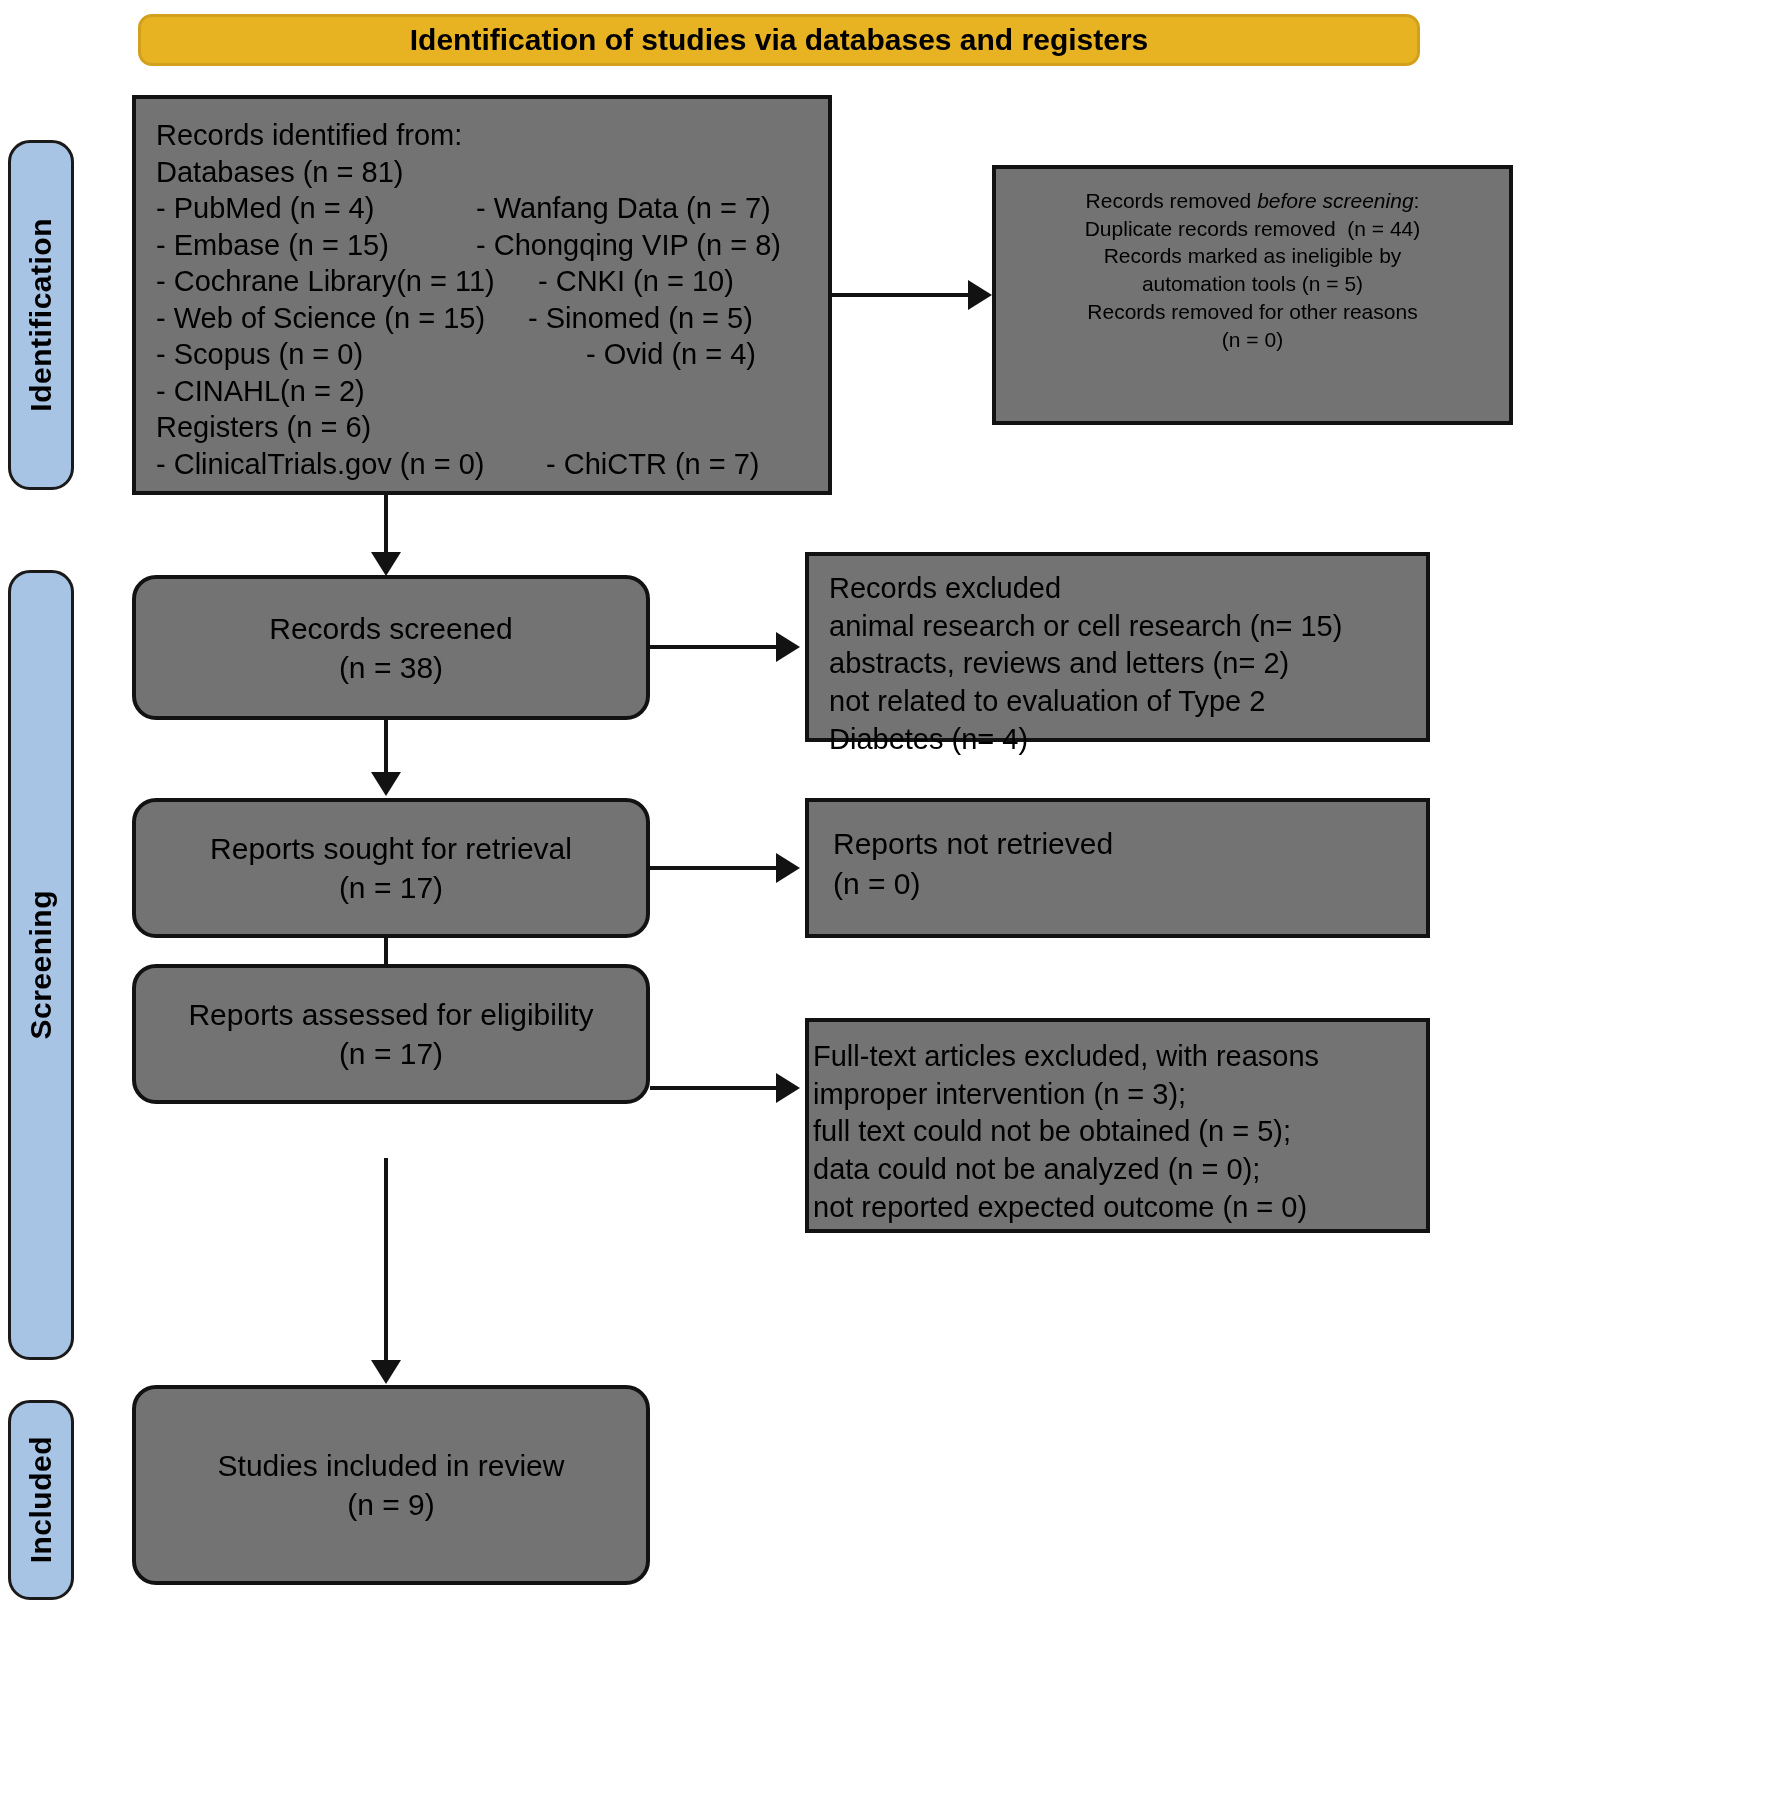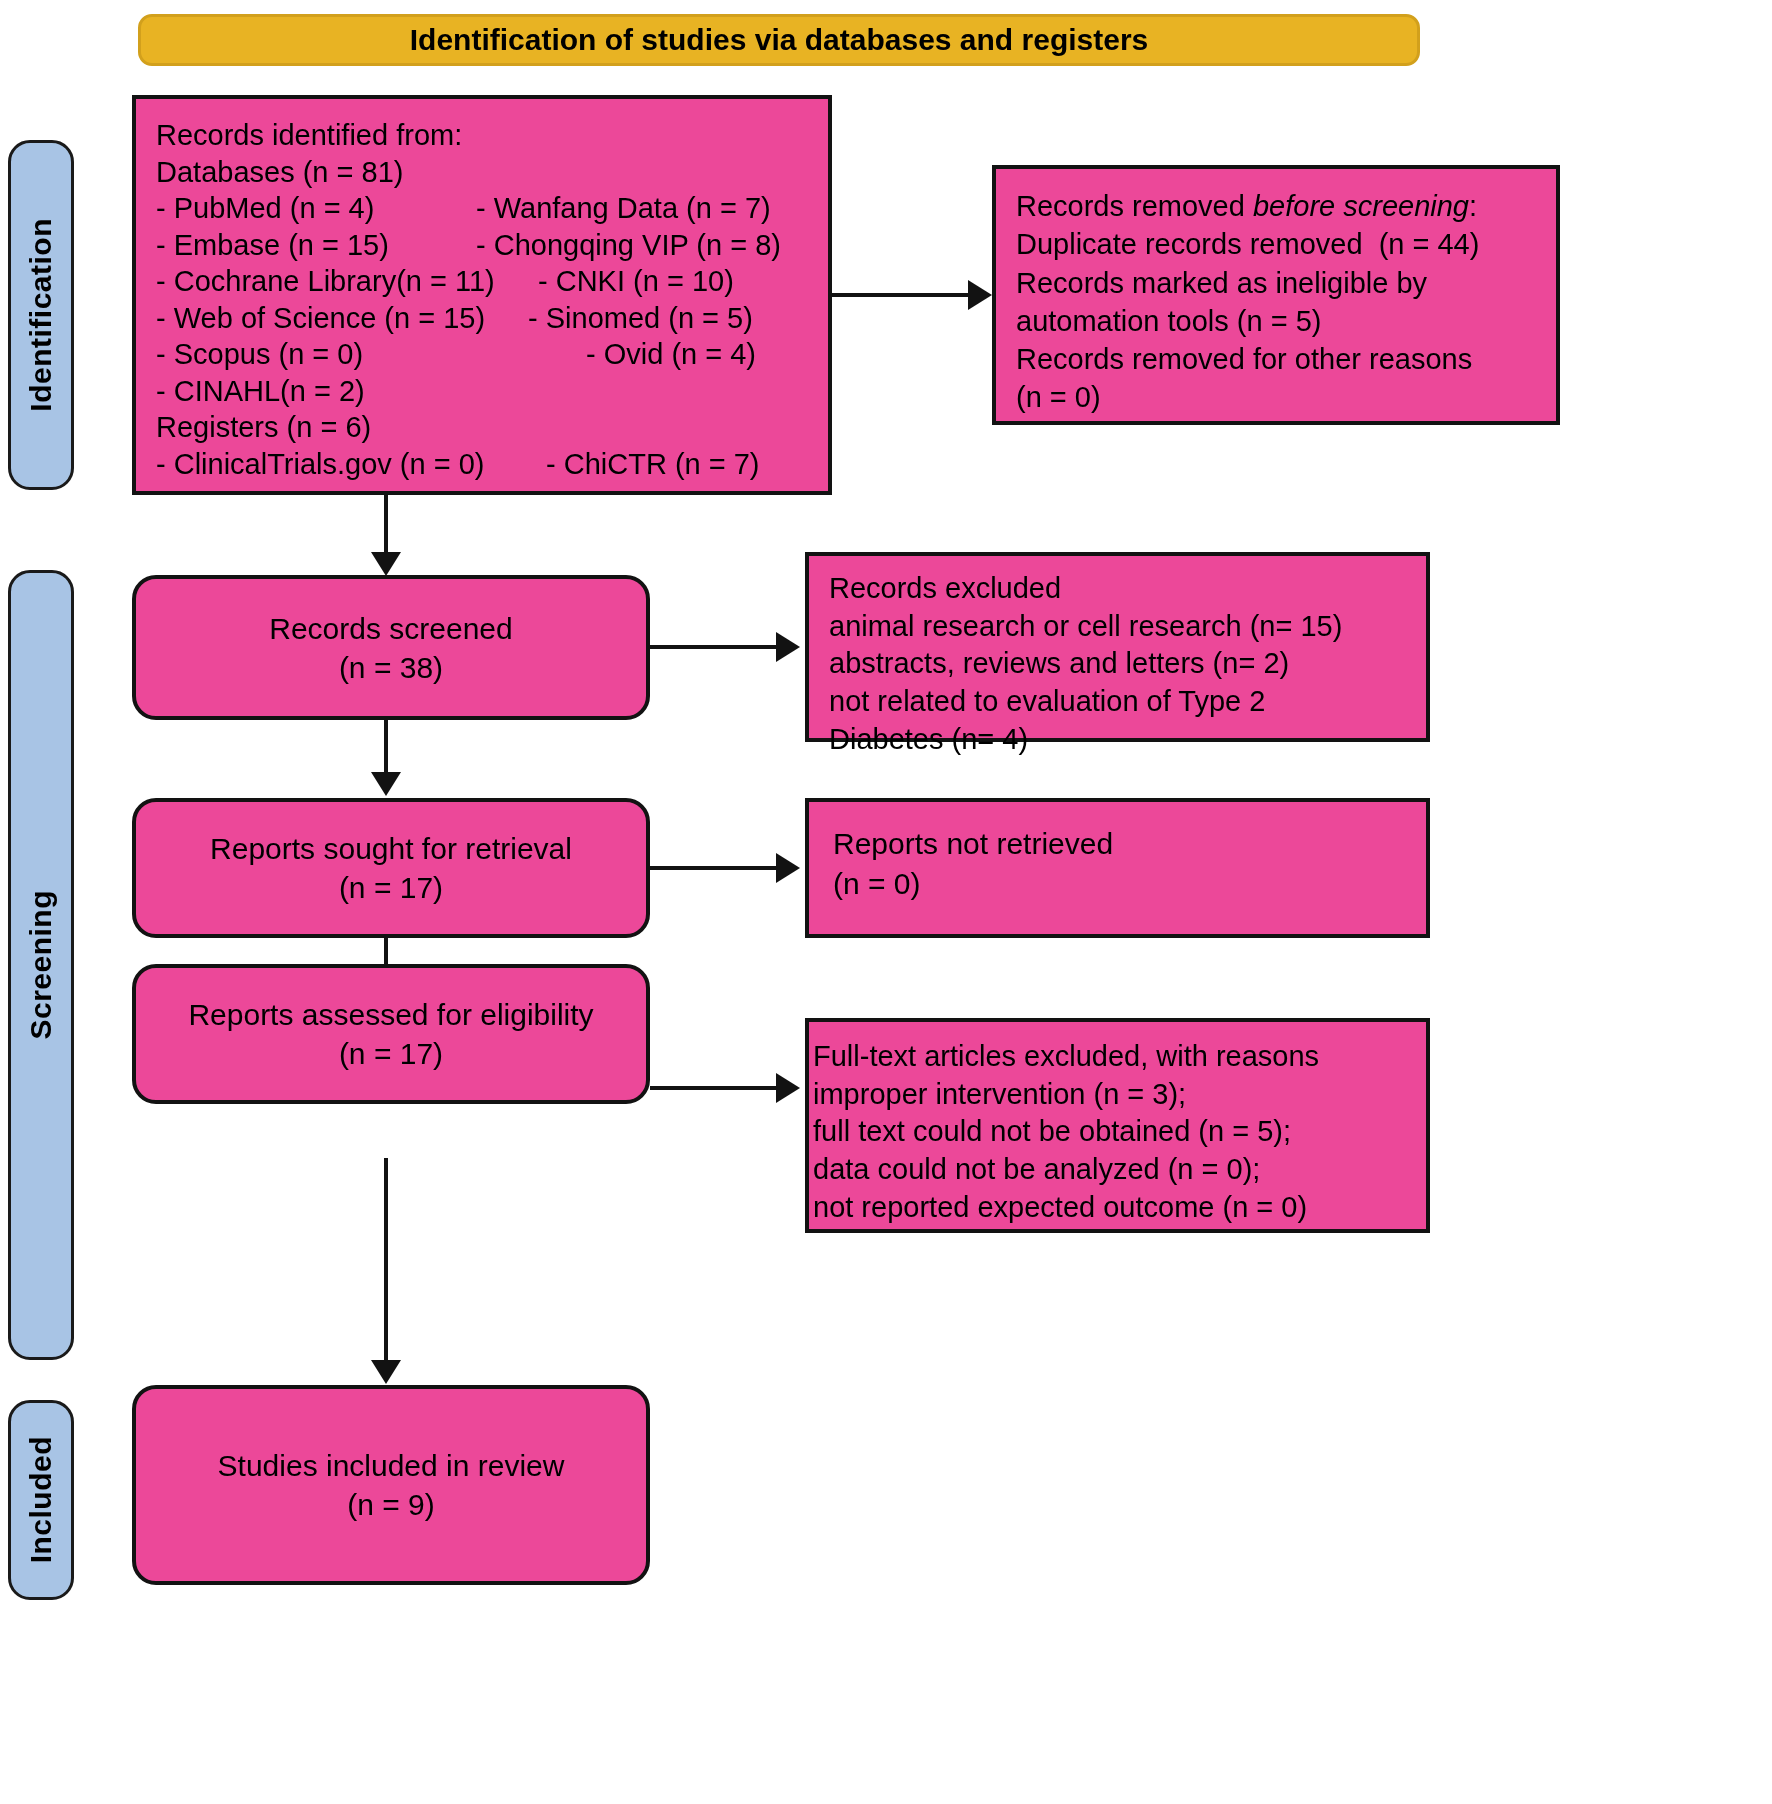--- a/index.html
+++ b/index.html
@@ -51,21 +51,21 @@
     align-items: center;
     justify-content: center;
     font-weight: bold;
     font-size: 30px;
     color: #000;
   }
 
   
   .fbox {
     position: absolute;
-    background: #ec4899;
+    background: #737373;
     border: 4px solid #121212;
     box-sizing: border-box;
     padding: 14px 18px;
     font-size: 30px;
     line-height: 1.30;
   }
   .fbox.center {
     display: flex;
     flex-direction: column;
     align-items: center;
@@ -163,21 +163,21 @@
 
     <div class="dbrow">
       <span class="c1" style="width:390px;">- ClinicalTrials.gov (n = 0)</span>
       <span class="c2">- ChiCTR (n = 7)</span>
     </div>
   </div>
 
   <div class="hline" style="left:832px; top:293px; width:140px;"></div>
   <div class="arrow-right" style="left:968px; top:280px;"></div>
 
-  <div class="fbox" style="left:992px; top:165px; width:568px; height:260px; font-size:29px; line-height:1.32; padding:18px 20px;">
+  <div class="fbox" style="left:992px; top:165px; width:521px; height:260px; font-size:21px; line-height:1.32; padding:18px 20px;text-align:center;">
     <div class="ln"><span>Records removed </span><span class="it">before screening</span><span>:</span></div>
     <div class="ln">Duplicate records removed  (n = 44)</div>
     <div class="ln">Records marked as ineligible by</div>
     <div class="ln">automation tools (n = 5)</div>
     <div class="ln">Records removed for other reasons</div>
     <div class="ln">(n = 0)</div>
   </div>
 
   <div class="vline" style="left:384px; top:495px; height:60px;"></div>
   <div class="arrow-down" style="left:371px; top:552px;"></div>

